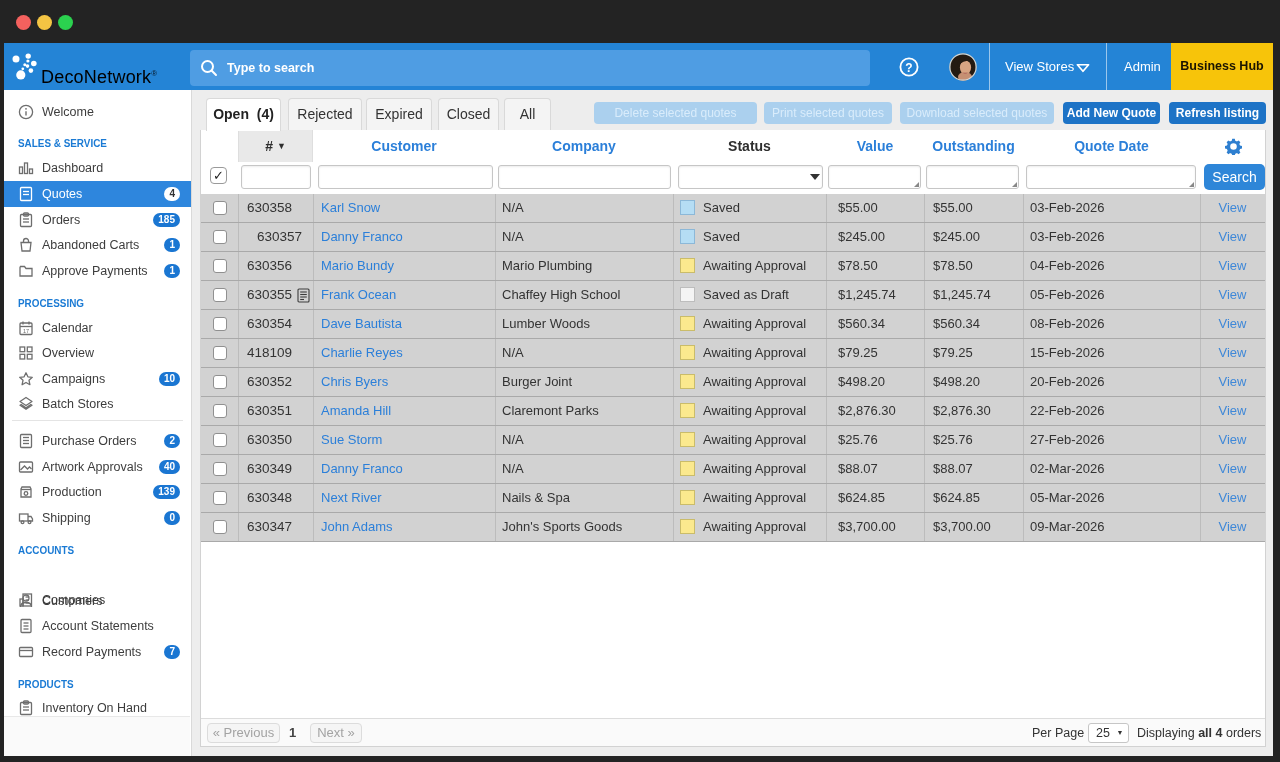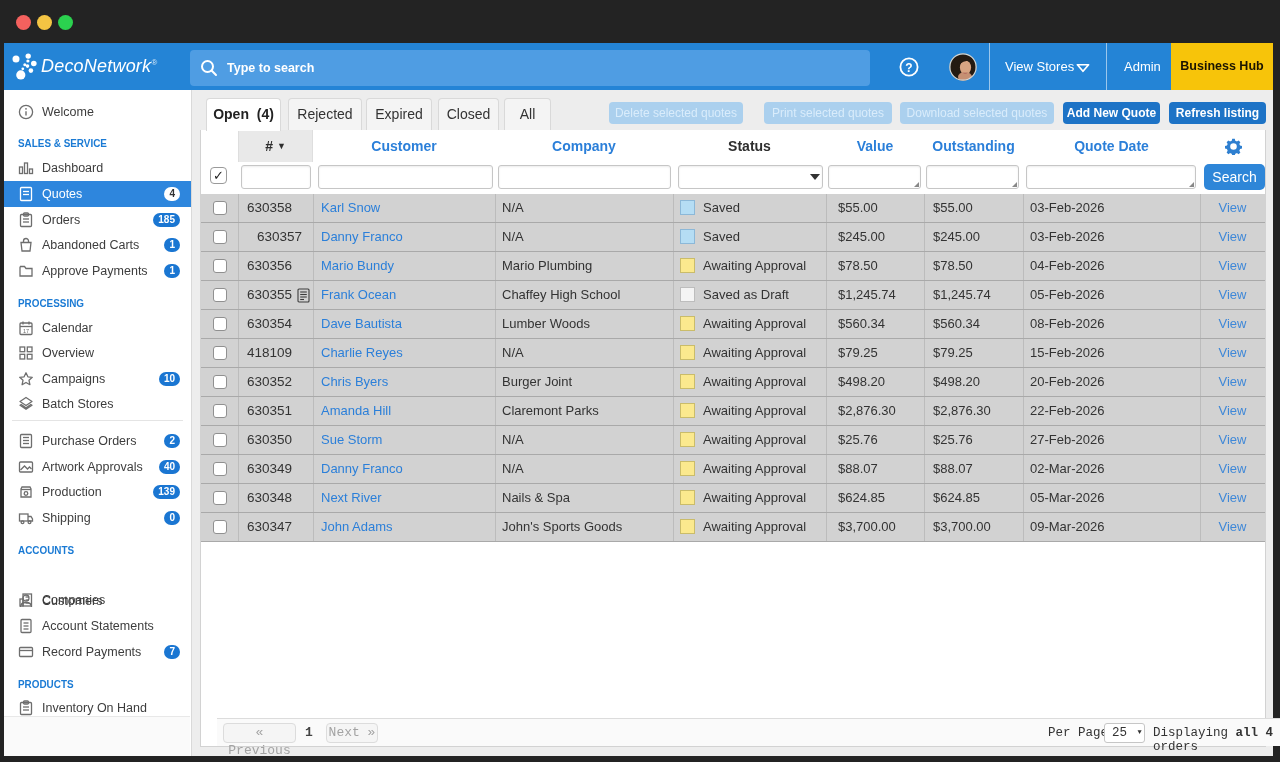--- a/index.html
+++ b/index.html
@@ -5,21 +5,21 @@
 * { margin:0; padding:0; box-sizing:border-box; }
 html,body { width:1280px; height:762px; overflow:hidden; }
 body { background:#232323; font-family:"Liberation Sans", sans-serif; position:relative; }
 .abs { position:absolute; }
 
 
 .light { position:absolute; top:15px; width:15px; height:15px; border-radius:50%; }
 
 
 #header { position:absolute; left:4px; top:43px; width:1269px; height:47px; background:#2484d6; }
-#logo-text { position:absolute; left:37px; top:13px; color:#ffffff; font-size:18px; font-weight:400; letter-spacing:0.2px;font-style:italic; }
+#logo-text { position:absolute; left:37px; top:24px; color:#000000; font-size:18px; font-weight:400; letter-spacing:0.2px; }
 #logo-text sup { font-size:8px; opacity:.8; }
 #searchbox { position:absolute; left:186px; top:7px; width:680px; height:36px; background:#4f9de3; border-radius:4px; color:#fff; }
 #searchbox .stext { position:absolute; left:37px; top:11px; font-size:12.5px; font-weight:700; color:#fff; }
 .hsep { position:absolute; top:0; width:1px; height:47px; background:rgba(255,255,255,.55); }
 #viewstores { position:absolute; left:1001px; top:16px; color:#fff; font-size:13px; font-weight:400; }
 #admin { position:absolute; left:1120px; top:16px; color:#fff; font-size:13px; font-weight:400; }
 #bizhub { position:absolute; left:1167px; top:0; width:102px; height:47px; background:#f7c40a; color:#1c1500; font-size:12.5px; font-weight:700; text-align:center; line-height:47px; }
 
 
 #sidebar { position:absolute; left:4px; top:90px; width:188px; height:666px; background:#fff; border-right:1px solid #d9d9d9; }
@@ -60,21 +60,21 @@
 .row .cell { position:absolute; top:0; height:28px; line-height:28px; font-size:13px; color:#333; white-space:nowrap; }
 .row .link { color:#2b7fd9; }
 .rcb { position:absolute; left:12px; top:7px; width:14px; height:14px; background:#fff; border:1px solid #909090; border-radius:3px; }
 .sw { position:absolute; left:479px; top:6.5px; width:15px; height:15px; }
 .sw.blue { background:#b5ddf4; border:1px solid #8cb8d8; }
 .sw.yellow { background:#fbe98e; border:1px solid #cabc6a; }
 .sw.draft { background:#f4f4f4; border:1px solid #bdbdbd; }
 .vsep { position:absolute; top:0; width:1px; height:28px; background:rgba(0,0,0,.10); }
 
 
-#cfooter { position:absolute; left:16px; bottom:0; width:1064px; height:28px; background:#fafafa; border-top:1px solid #dcdcdc;font-family:Liberation Mono, monospace; }
+#cfooter { position:absolute; left:0; bottom:0; width:1064px; height:28px; background:#fafafa; border-top:1px solid #dcdcdc; }
 .pbtn { position:absolute; top:4px; height:20px; background:#f5f5f5; border:1px solid #dcdcdc; border-radius:4px; color:#a3a3a3; font-size:13px; text-align:center; line-height:18px; }
 </style>
 </head>
 <body>
   <div class="light" style="left:16px; background:#f4615e;"></div>
   <div class="light" style="left:37px; background:#f3c443;"></div>
   <div class="light" style="left:58px; background:#2bd14f;"></div>
 
   <div id="header">
     <svg class="abs" style="left:6px;top:9px" width="30" height="32" viewBox="0 0 30 32">
@@ -333,21 +333,21 @@
     </div>
     <div style="position:absolute; left:0; top:626px; width:186px; height:40px; background:#fafafa; border-top:1px solid #e8e8e8;"></div>
   </div>
 
   <div id="content">
     <div class="tab" id="tab-open" style="left:14px;width:75px">Open&nbsp; <b>(4)</b></div>
     <div class="tab" style="left:96px;width:74px">Rejected</div>
     <div class="tab" style="left:174px;width:66px">Expired</div>
     <div class="tab" style="left:246px;width:61px">Closed</div>
     <div class="tab" style="left:312px;width:47px">All</div>
-    <div class="abtn dis" style="left:417px;width:134px">Delete selected quotes</div>
+    <div class="abtn dis" style="left:402px;width:163px">Delete selected quotes</div>
     <div class="abtn dis" style="left:572px;width:128px">Print selected quotes</div>
     <div class="abtn dis" style="left:708px;width:154px">Download selected quotes</div>
     <div class="abtn act" style="left:871px;width:97px">Add New Quote</div>
     <div class="abtn act" style="left:977px;width:97px">Refresh listing</div>
 
     <div id="card">
 
       <div class="th dark" id="th-num" style="left:37px;width:75px">#&nbsp;<span style="font-size:9px;position:relative;top:-2px">▼</span></div>
       <div class="th" style="left:112px;width:182px">Customer</div>
       <div class="th" style="left:294px;width:178px">Company</div>

